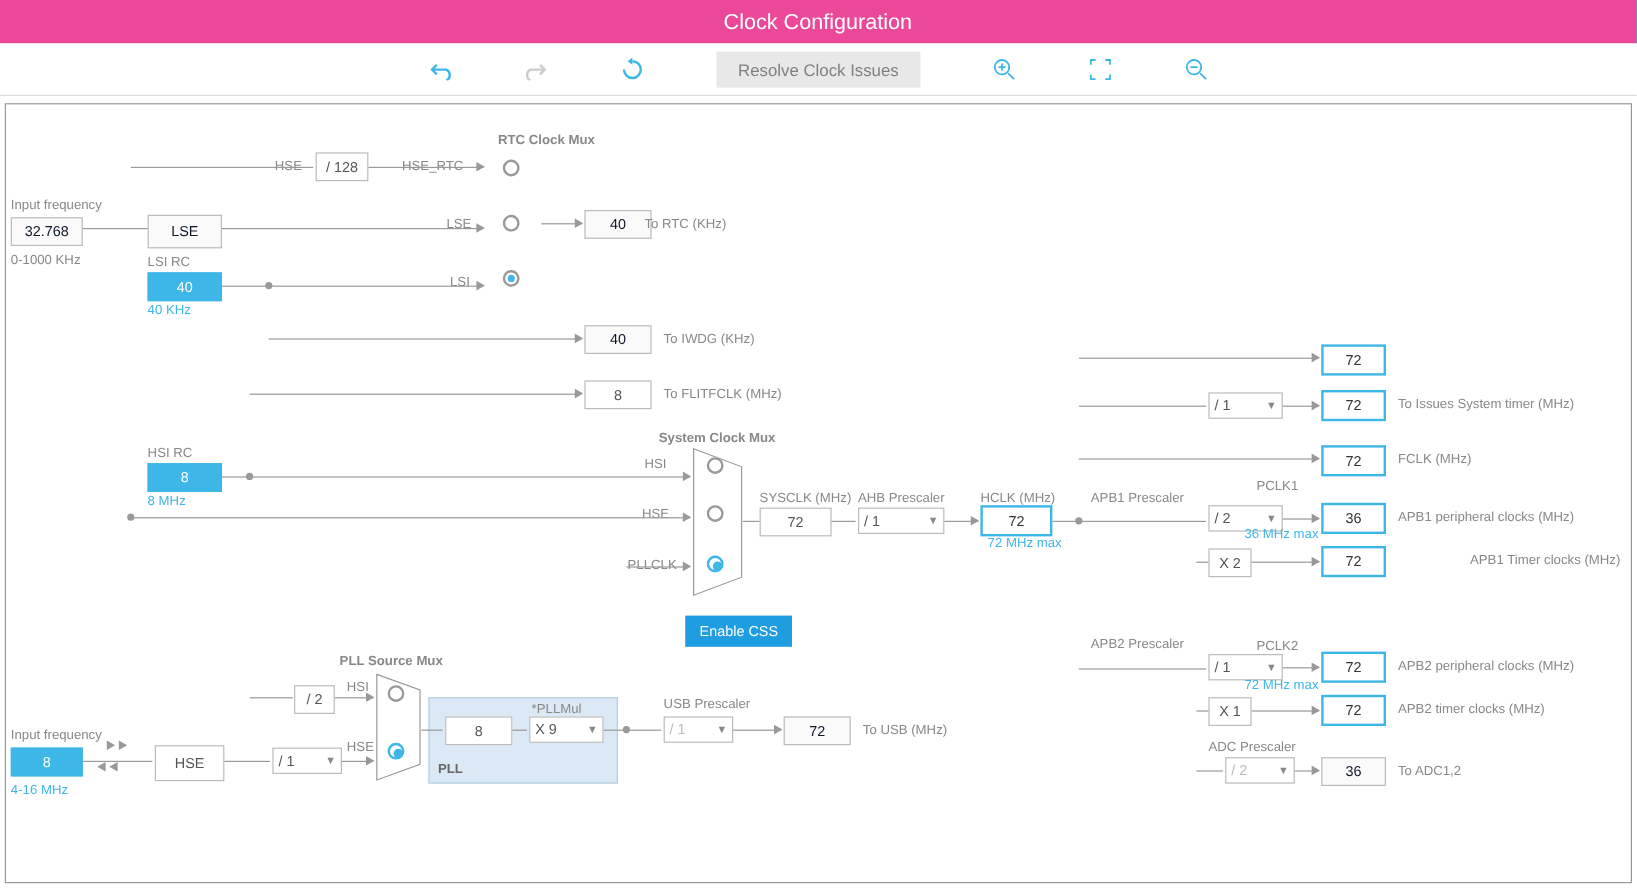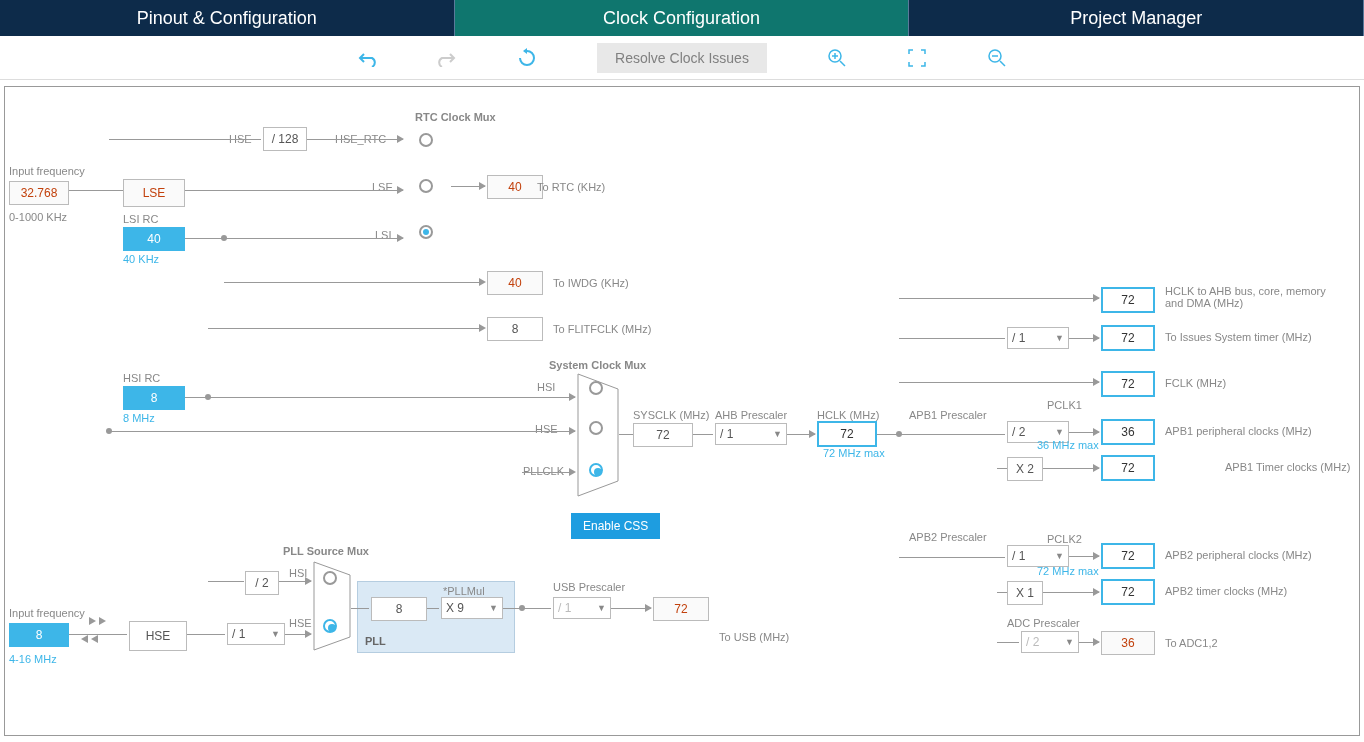--- a/index.html
+++ b/index.html
@@ -1,50 +1,48 @@
 <!DOCTYPE html>
 <html><head>
 <meta charset="utf-8">
 <style>
 *{box-sizing:border-box;margin:0;padding:0;font-family:Arial,Helvetica,sans-serif}
 body{background:#fff;width:1364px;height:742px;overflow:hidden}
 .tabs{display:flex;background:#0d2b4a;height:36px}
 .tab{flex:1;text-align:center;color:#fff;font-size:18px;line-height:36px;border-right:1px solid #5a7a9a;cursor:pointer}
-.tab.active{background:#0f766e}
+.tab.active{background:#ec4899}
 .toolbar{height:44px;display:flex;align-items:center;justify-content:center;gap:60px;border-bottom:1px solid #ddd}
 .toolbar .icon{width:20px;height:20px;display:flex;align-items:center;justify-content:center;cursor:pointer}
 .resolve{background:#e8e8e8;color:#808080;padding:7px 18px;font-size:14px;cursor:pointer}
 .canvas{position:relative;margin:6px 4px 0 4px;border:1px solid #999;height:650px;background:#fff}
 .lbl{position:absolute;font-size:11px;color:#888}
 .lbl.b{color:#3db6e8}
 .valbox{position:absolute;border:1px solid #bbb;background:#fff;text-align:center;font-size:12px;padding:4px 0;color:#555}
 .valbox.blue{border:2px solid #3db6e8;color:#333}
-.valbox.dis{color:#c2410c;background:#fafafa}
+.valbox.dis{color:#0f172a;background:#fafafa}
 .valbox.fill{background:#3db6e8;color:#fff;border:1px solid #3db6e8}
 .sel{position:absolute;border:1px solid #bbb;background:#fff;font-size:12px;padding:3px 4px;color:#555;display:flex;align-items:center;justify-content:space-between}
 .sel .chev{font-size:9px;color:#888;margin-left:6px}
 .mux{position:absolute;background:#fff;border:1px solid #999}
 .mux .opt{width:14px;height:14px;border:2px solid #999;border-radius:50%;position:absolute;cursor:pointer}
 .mux .opt.sel::after{content:"";position:absolute;top:2px;left:2px;width:6px;height:6px;border-radius:50%;background:#3db6e8}
 .line{position:absolute;background:#999}
 .lineh{height:1px}
 .linev{width:1px}
 .arrow-r{position:absolute;width:0;height:0;border-top:4px solid transparent;border-bottom:4px solid transparent;border-left:7px solid #999}
 .dot{position:absolute;width:6px;height:6px;border-radius:50%;background:#999}
 .enable-css{position:absolute;background:#1e9de0;color:#fff;font-size:12px;padding:6px 12px;cursor:pointer}
 .pllbox{position:absolute;background:#dae9f5;border:1px solid #b5cde0}
 svg{display:block}
 </style>
 </head>
 <body>
 
 <div class="tabs">
-  <div class="tab">Pinout &amp; Configuration</div>
   <div class="tab active">Clock Configuration</div>
-  <div class="tab">Project Manager</div>
 </div>
 
 <div class="toolbar">
   <div class="icon">
       <svg width="20" height="18" viewBox="0 0 20 18">
         <path d="M4 9 H15 A5 5 0 0 1 15 18" fill="none" stroke="#3db6e8" stroke-width="2"></path>
         <path d="M7 5 L3 9 L7 13" fill="none" stroke="#3db6e8" stroke-width="2"></path>
       </svg>
     </div>
   <div class="icon">
@@ -178,24 +176,23 @@
       <span class="chev">▼</span>
     </div>
   <div class="lbl" style="left:360px;top:548px;font-weight:bold;color:#666">PLL</div>
 
   <div class="lbl" style="left:548px;top:494px">USB Prescaler</div>
   <div class="sel" style="left:548px;top:510px;width:58px;color:#bbb">
       <span>/ 1</span>
       <span class="chev">▼</span>
     </div>
   <div class="valbox dis" style="left:648px;top:510px;width:56px">72</div>
-  <div class="lbl" style="left:714px;top:544px">To USB (MHz)</div>
+  <div class="lbl" style="left:714px;top:516px">To USB (MHz)</div>
 
   <div class="valbox blue" style="left:1096px;top:200px;width:54px">72</div>
-  <div class="lbl" style="left:1160px;top:198px;width:180px">HCLK to AHB bus, core, memory and DMA (MHz)</div>
 
   <div class="sel" style="left:1002px;top:240px;width:62px">
       <span>/ 1</span>
       <span class="chev">▼</span>
     </div>
   <div class="valbox blue" style="left:1096px;top:238px;width:54px">72</div>
   <div class="lbl" style="left:1160px;top:244px">To Issues System timer (MHz)</div>
 
   <div class="valbox blue" style="left:1096px;top:284px;width:54px">72</div>
   <div class="lbl" style="left:1160px;top:290px">FCLK (MHz)</div>

